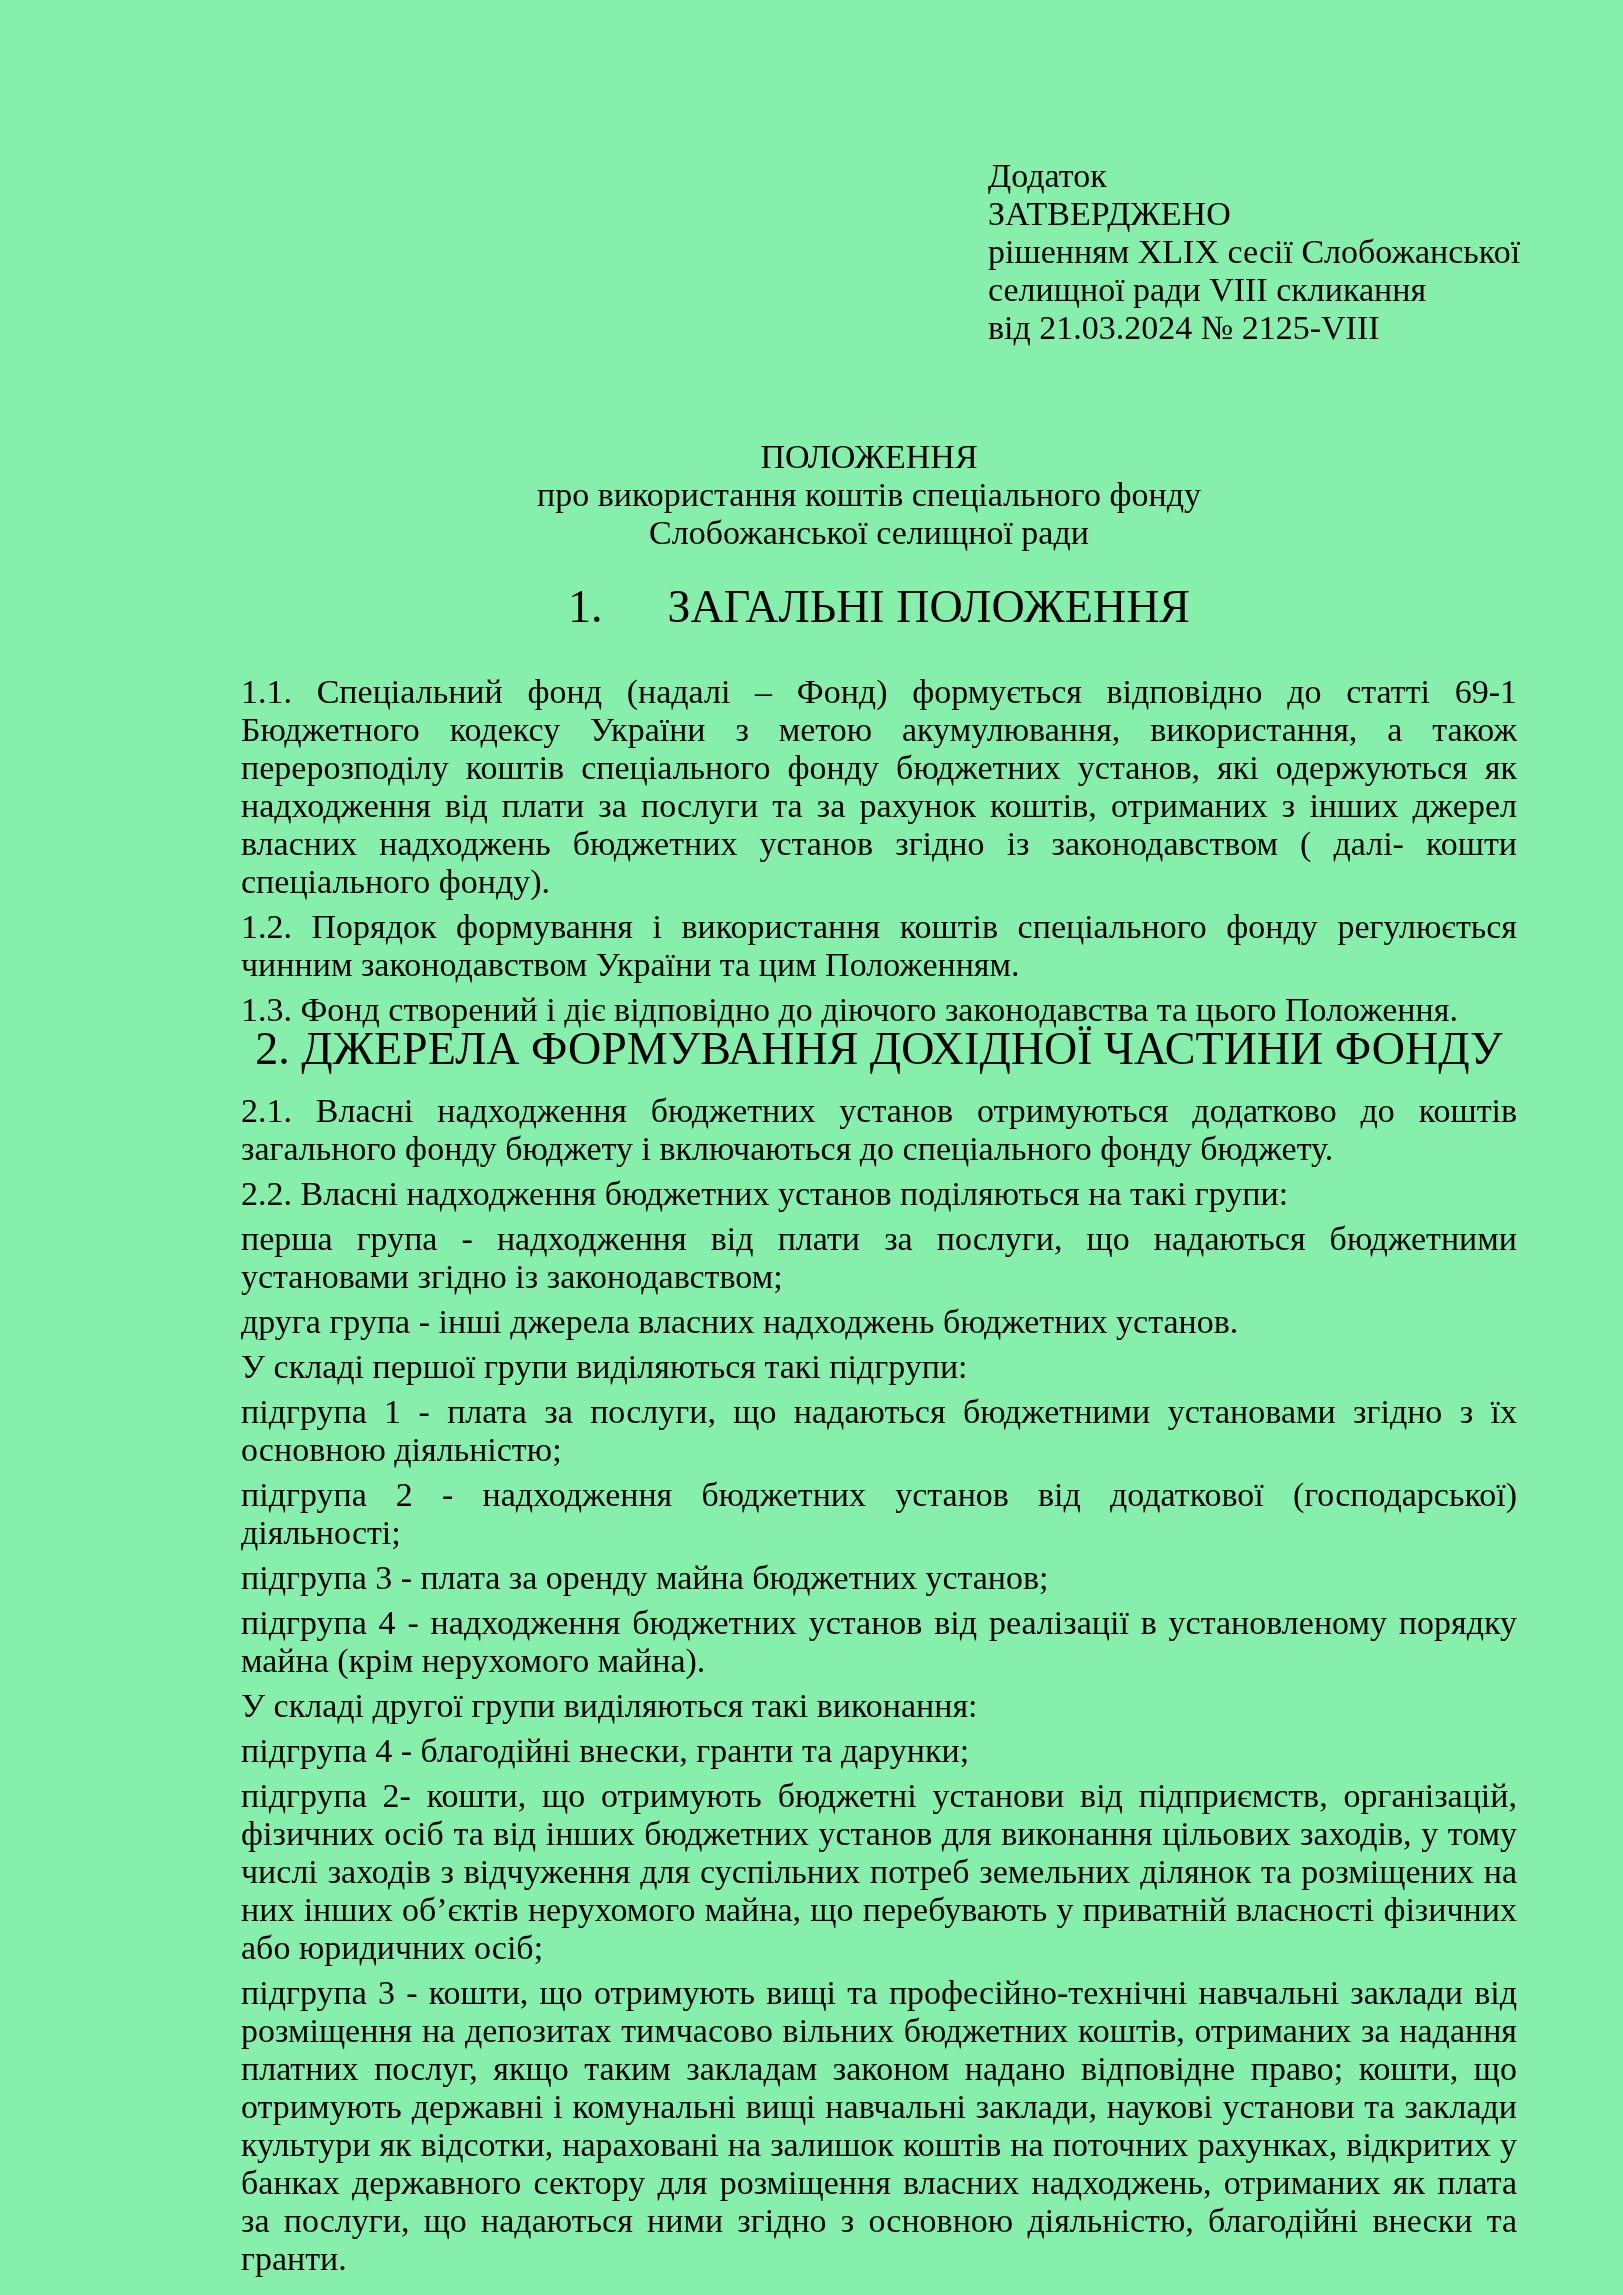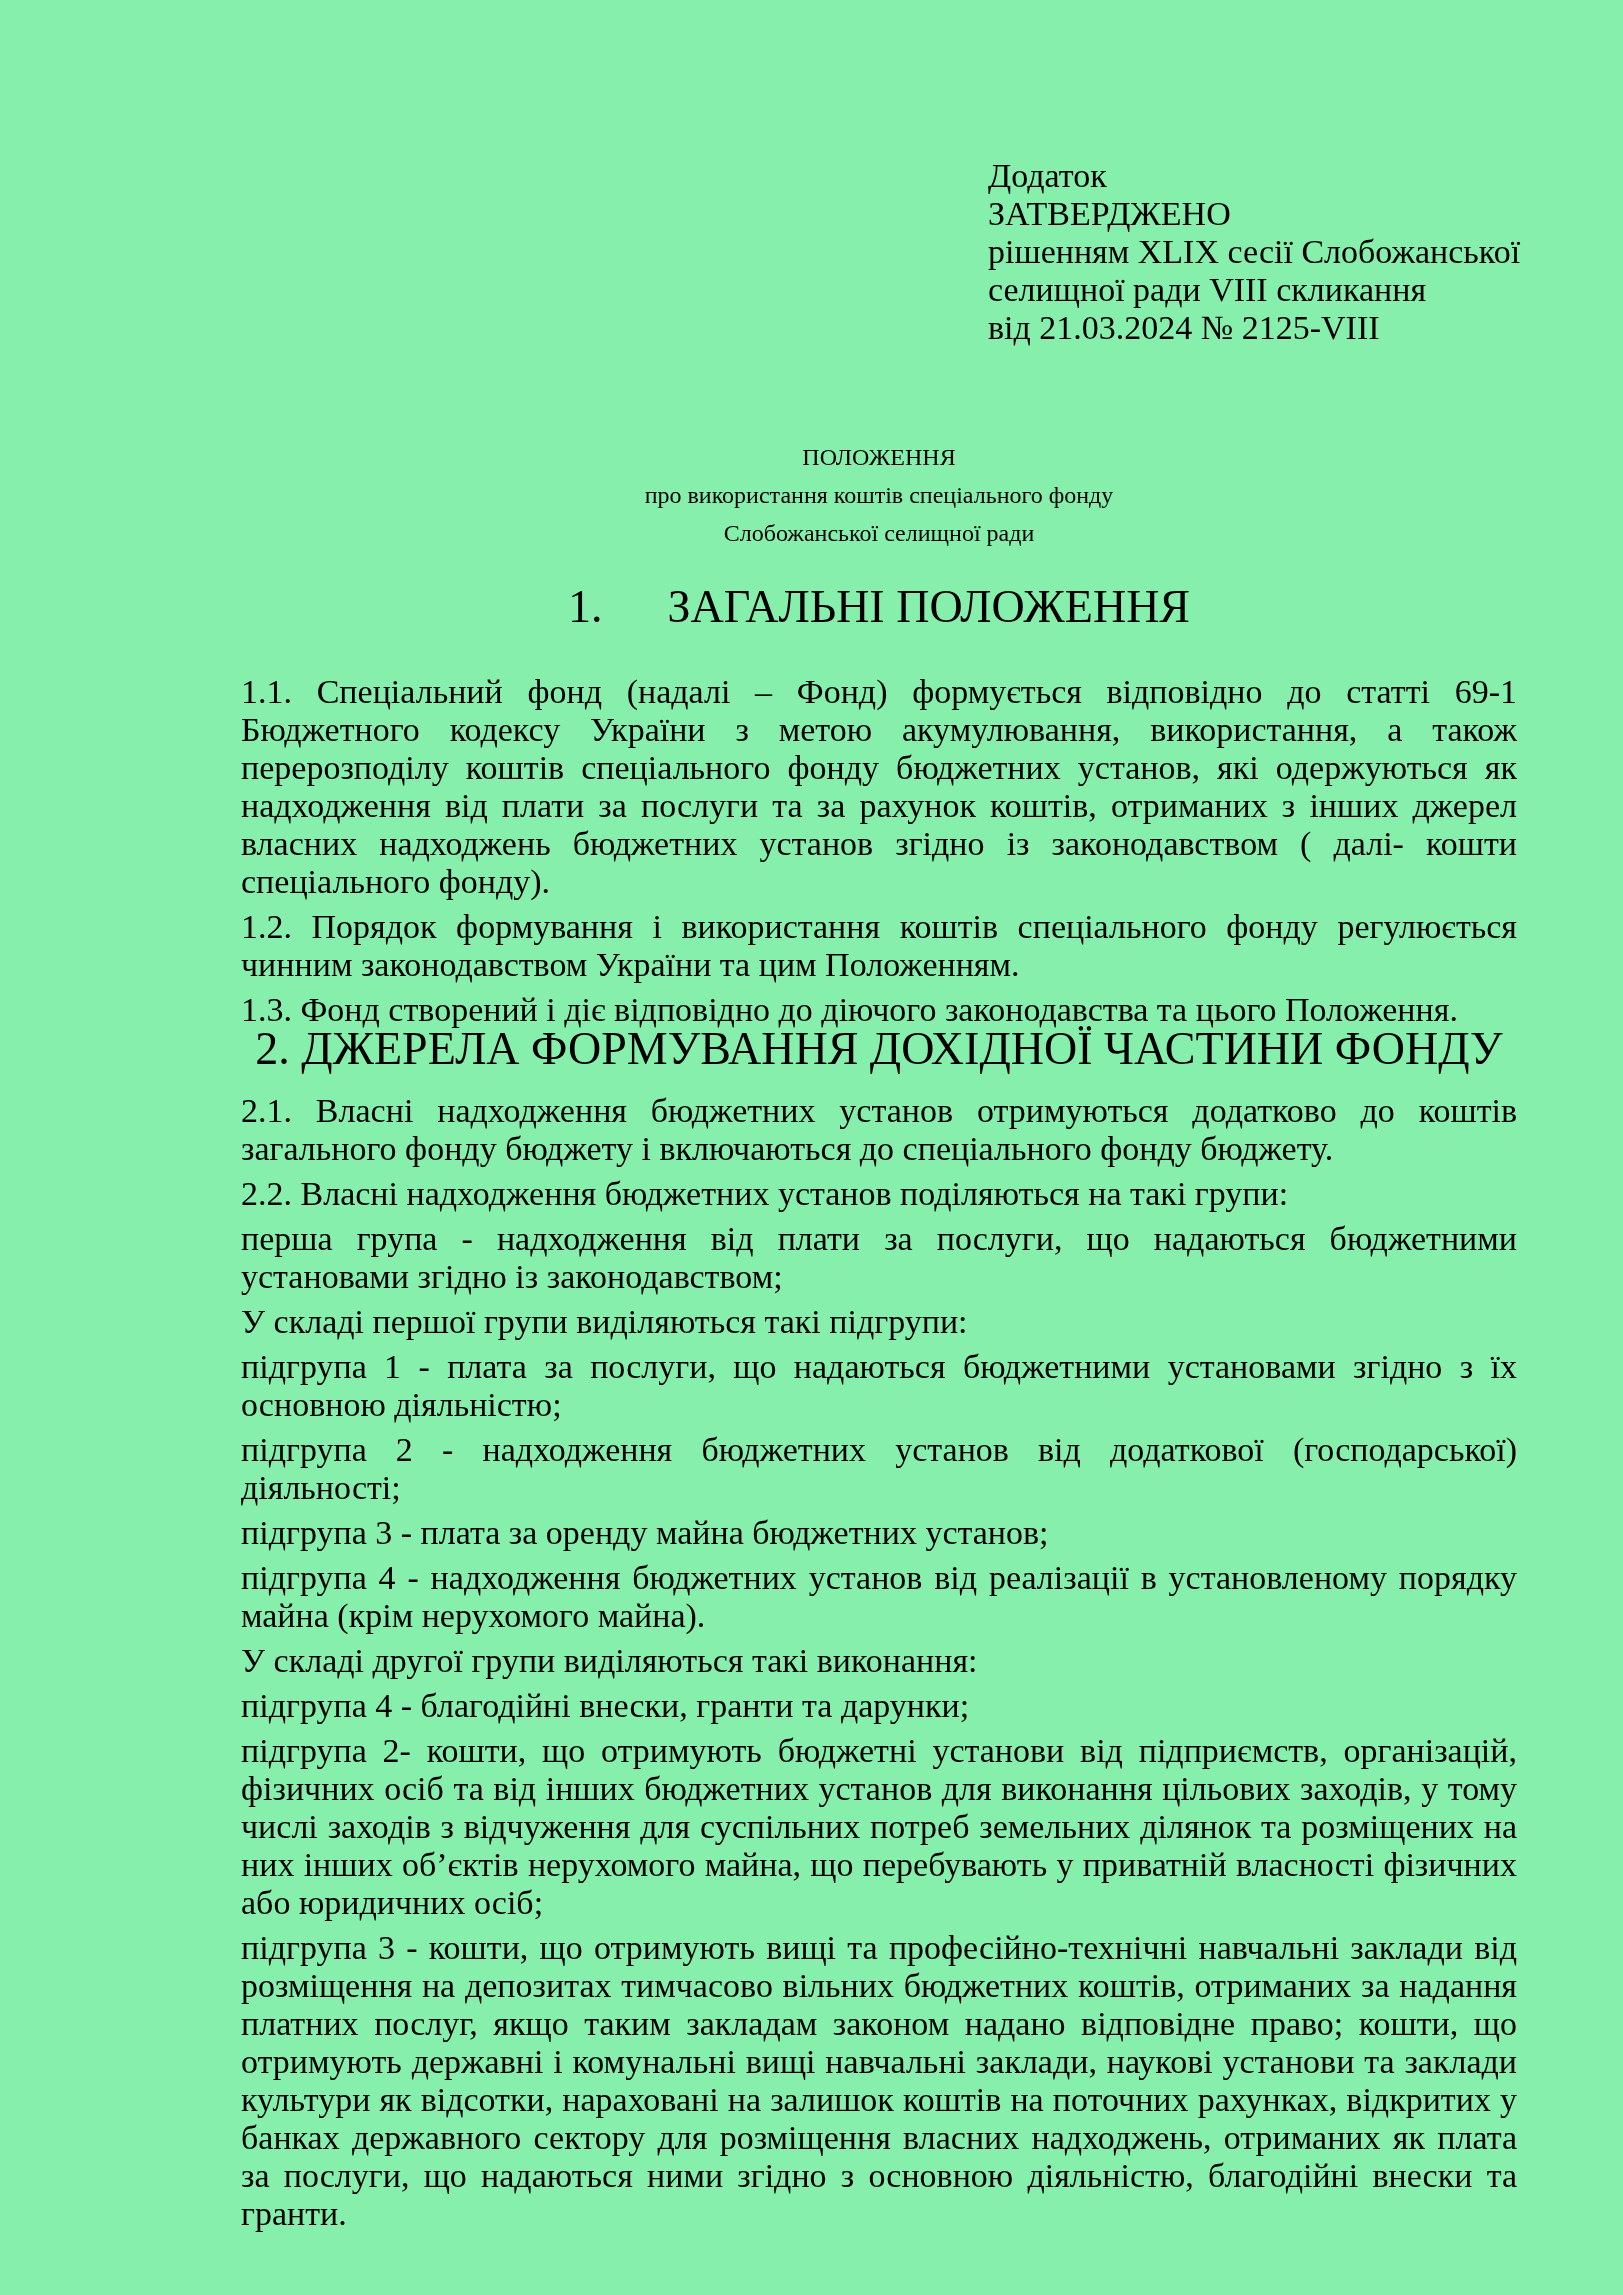--- a/index.html
+++ b/index.html
@@ -8,22 +8,22 @@
       font-family: "Liberation Serif", "DejaVu Serif", serif;
       color: #000000;
     }
     .page { position: absolute; left: 0; top: 0; width: 1623px; height: 2295px; background: #86efac; }
     .approval {
       position: absolute; left: 988px; top: 157px;
       font-size: 34px; line-height: 38px;
     }
     .approval div { white-space: nowrap; }
     .title-block {
-      position: absolute; left: 234px; width: 1290px; top: 438px;
-      text-align: center; font-size: 24px; line-height: 38px;
+      position: absolute; left: 224px; width: 1290px; top: 438px;
+      text-align: center; font-size: 34px; line-height: 38px;
     }
     .section-heading {
       position: absolute; left: 234px; width: 1290px; text-align: center;
       font-size: 46px; line-height: 38px; white-space: nowrap;
     }
     .sh1 { top: 588px; }
     .sh1 .num { display: inline-block; margin-right: 65px; }
     .sh2 { top: 1006px; margin-top: 24px; }
     .body-block {
       position: absolute; left: 234px; width: 1290px;
@@ -61,20 +61,21 @@
     <p class="para">1.2.  Порядок формування і використання коштів спеціального фонду регулюється чинним законодавством України та цим Положенням.</p>
     <p class="para">1.3. Фонд створений і діє відповідно до діючого законодавства та цього Положення.</p>
   </div>
 
   <div class="section-heading sh2">2. ДЖЕРЕЛА ФОРМУВАННЯ ДОХІДНОЇ ЧАСТИНИ ФОНДУ</div>
 
   <div class="body-block b2">
     <p class="para">2.1.  Власні надходження бюджетних установ отримуються додатково до коштів загального фонду бюджету і включаються до спеціального фонду бюджету.</p>
     <p class="para">2.2.  Власні надходження бюджетних установ поділяються на такі групи:</p>
     <p class="para">перша група - надходження від плати за послуги, що надаються бюджетними установами згідно із законодавством;</p>
+    <p class="para">друга група - інші джерела власних надходжень бюджетних установ.</p>
     <p class="para">У складі першої групи виділяються такі підгрупи:</p>
     <p class="para">підгрупа  1 - плата за послуги, що надаються бюджетними установами згідно з їх основною діяльністю;</p>
     <p class="para">підгрупа  2 - надходження бюджетних установ від додаткової (господарської) діяльності;</p>
     <p class="para">підгрупа  3 - плата за оренду майна бюджетних установ;</p>
     <p class="para">підгрупа   4 - надходження бюджетних установ від реалізації в установленому порядку майна (крім нерухомого майна).</p>
     <p class="para">У складі другої групи виділяються такі виконання:</p>
     <p class="para">підгрупа  4 - благодійні внески, гранти та дарунки;</p>
     <p class="para">підгрупа 2- кошти, що отримують бюджетні установи від підприємств, організацій, фізичних осіб та від інших бюджетних установ для виконання цільових заходів, у тому числі заходів з відчуження для суспільних потреб земельних ділянок та розміщених на них інших об’єктів нерухомого майна, що перебувають у приватній власності фізичних або юридичних осіб;</p>
     <p class="para">підгрупа 3 - кошти, що отримують вищі та професійно-технічні навчальні заклади від розміщення на депозитах тимчасово вільних бюджетних коштів, отриманих за надання платних послуг, якщо таким закладам законом надано відповідне право; кошти, що отримують державні і комунальні вищі навчальні заклади, наукові установи та заклади культури як відсотки, нараховані на залишок коштів на поточних рахунках, відкритих у банках державного сектору для розміщення власних надходжень, отриманих як плата за послуги, що надаються ними згідно з основною діяльністю, благодійні внески та гранти.</p>
   </div>

